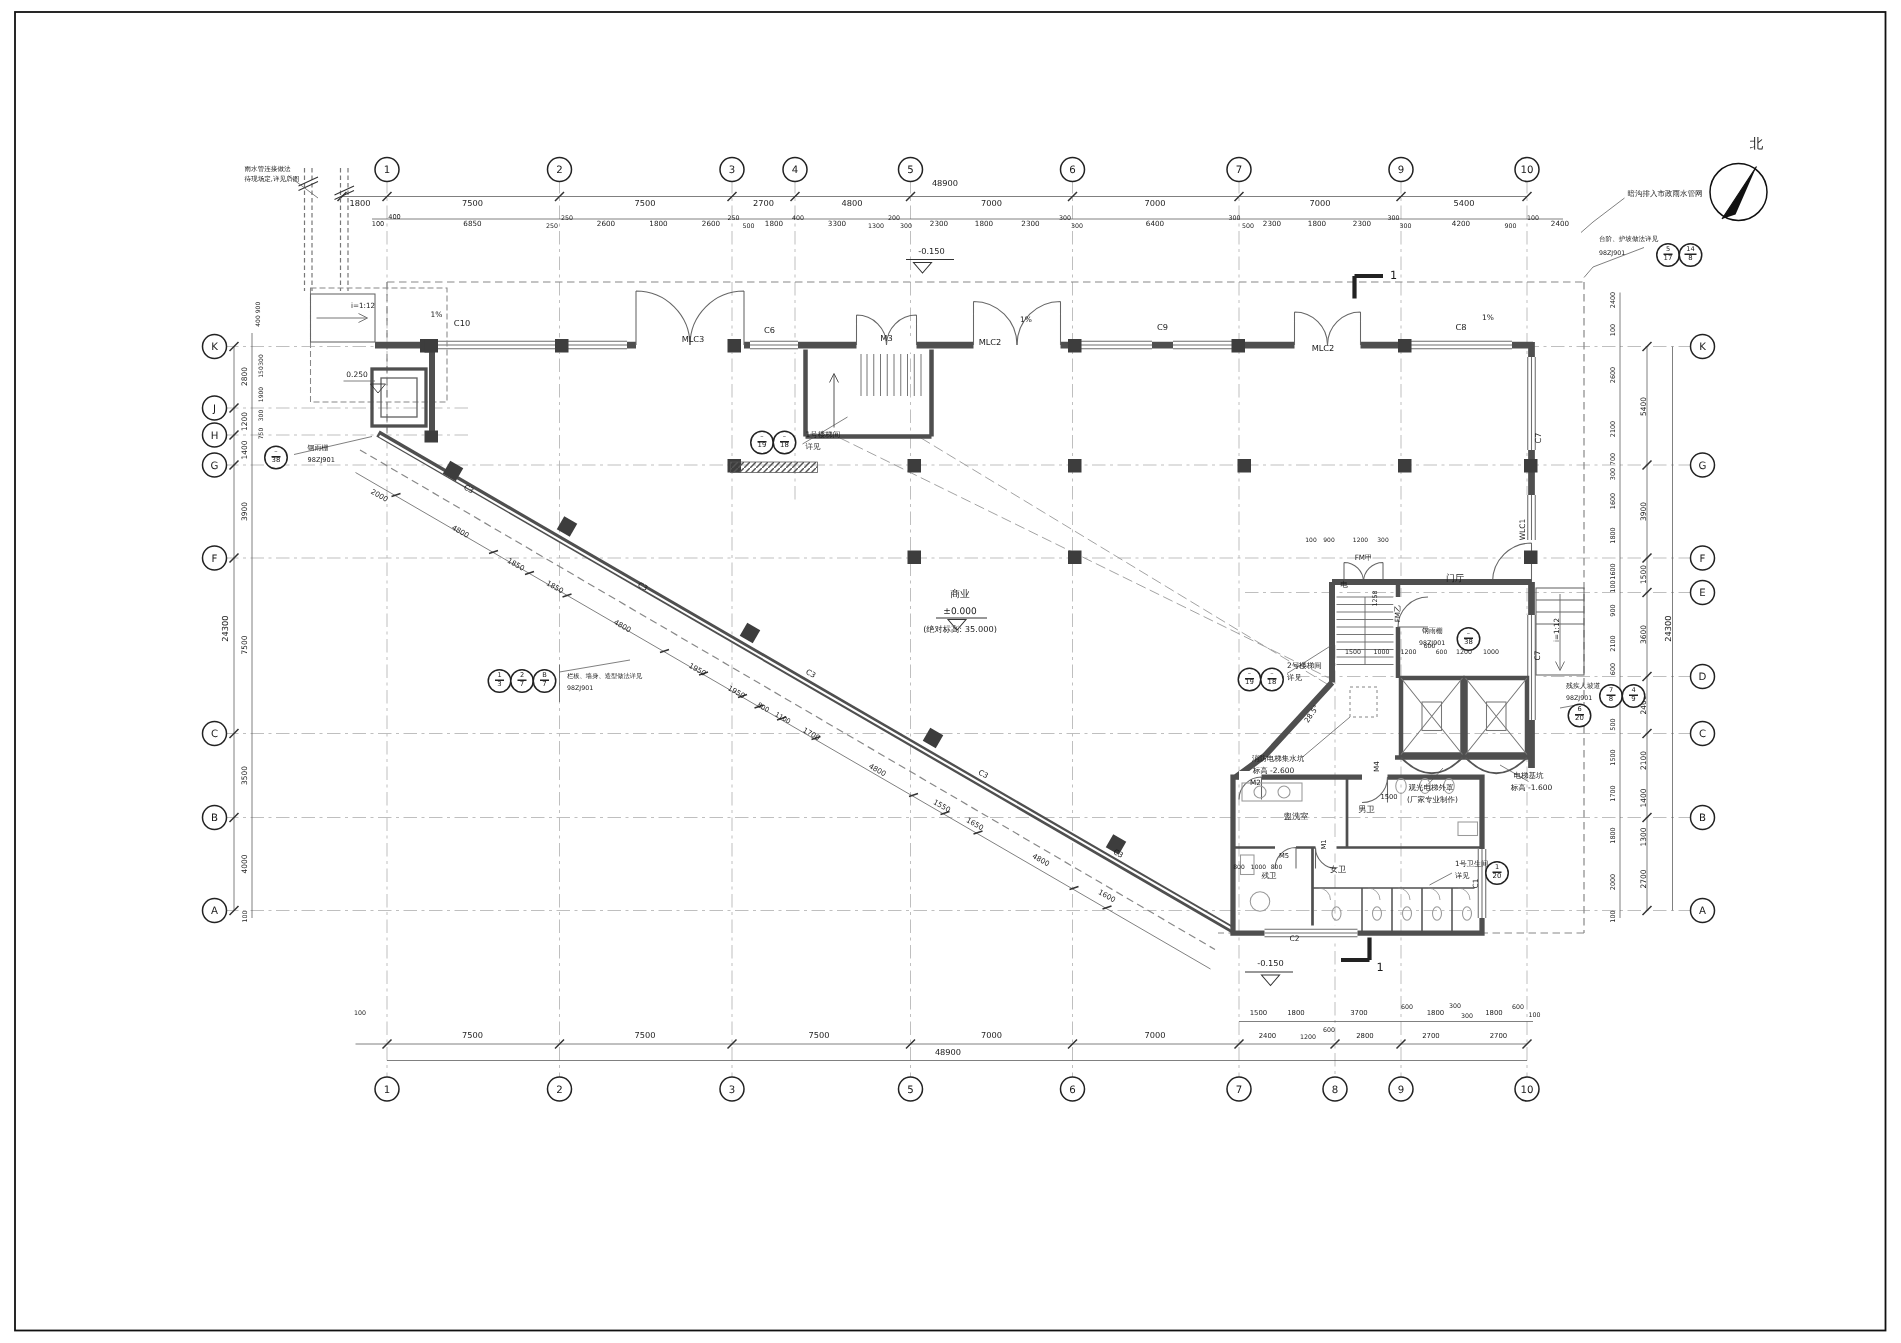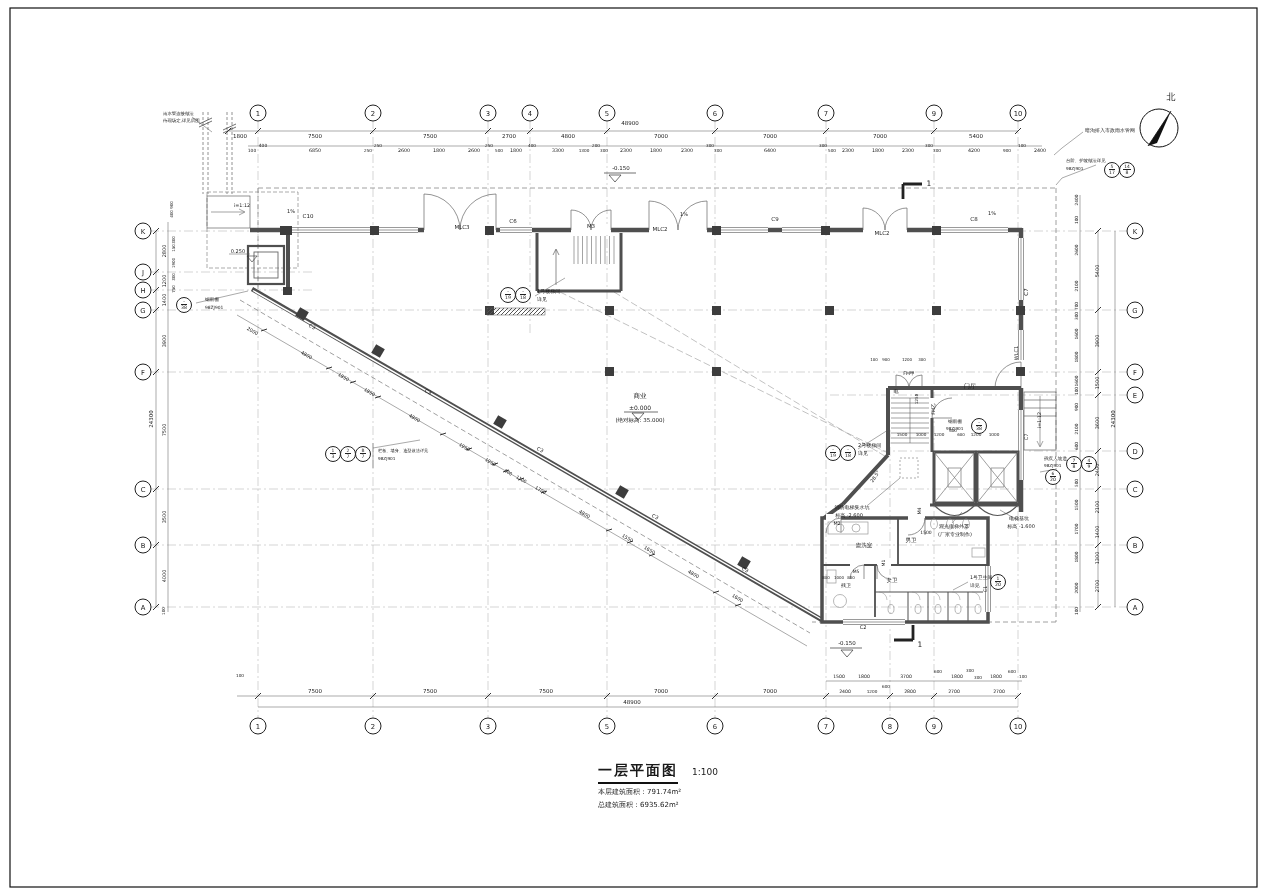--- a/index.html
+++ b/index.html
@@ -588,19 +588,14 @@
         <span class="b">7</span>
       </div>
       <div class="co" style="left: 363px; top: 454px;">
         <span class="t">B</span>
         <span class="b">7</span>
       </div>
     </div>
 
   <span class="lb" style="left:1171px;top:97px;font-size:9px;transform:translate(-50%,-50%);">北</span>
 
-  <div id="titleblock">
-    <span id="title-main">一层平面图</span><span id="title-scale">1:100</span>
-    <div class="area-line">本层建筑面积：791.74m²</div>
-    <div class="area-line">总建筑面积：6935.62m²</div>
-  </div>
 
 </div>
 
 </body></html>

